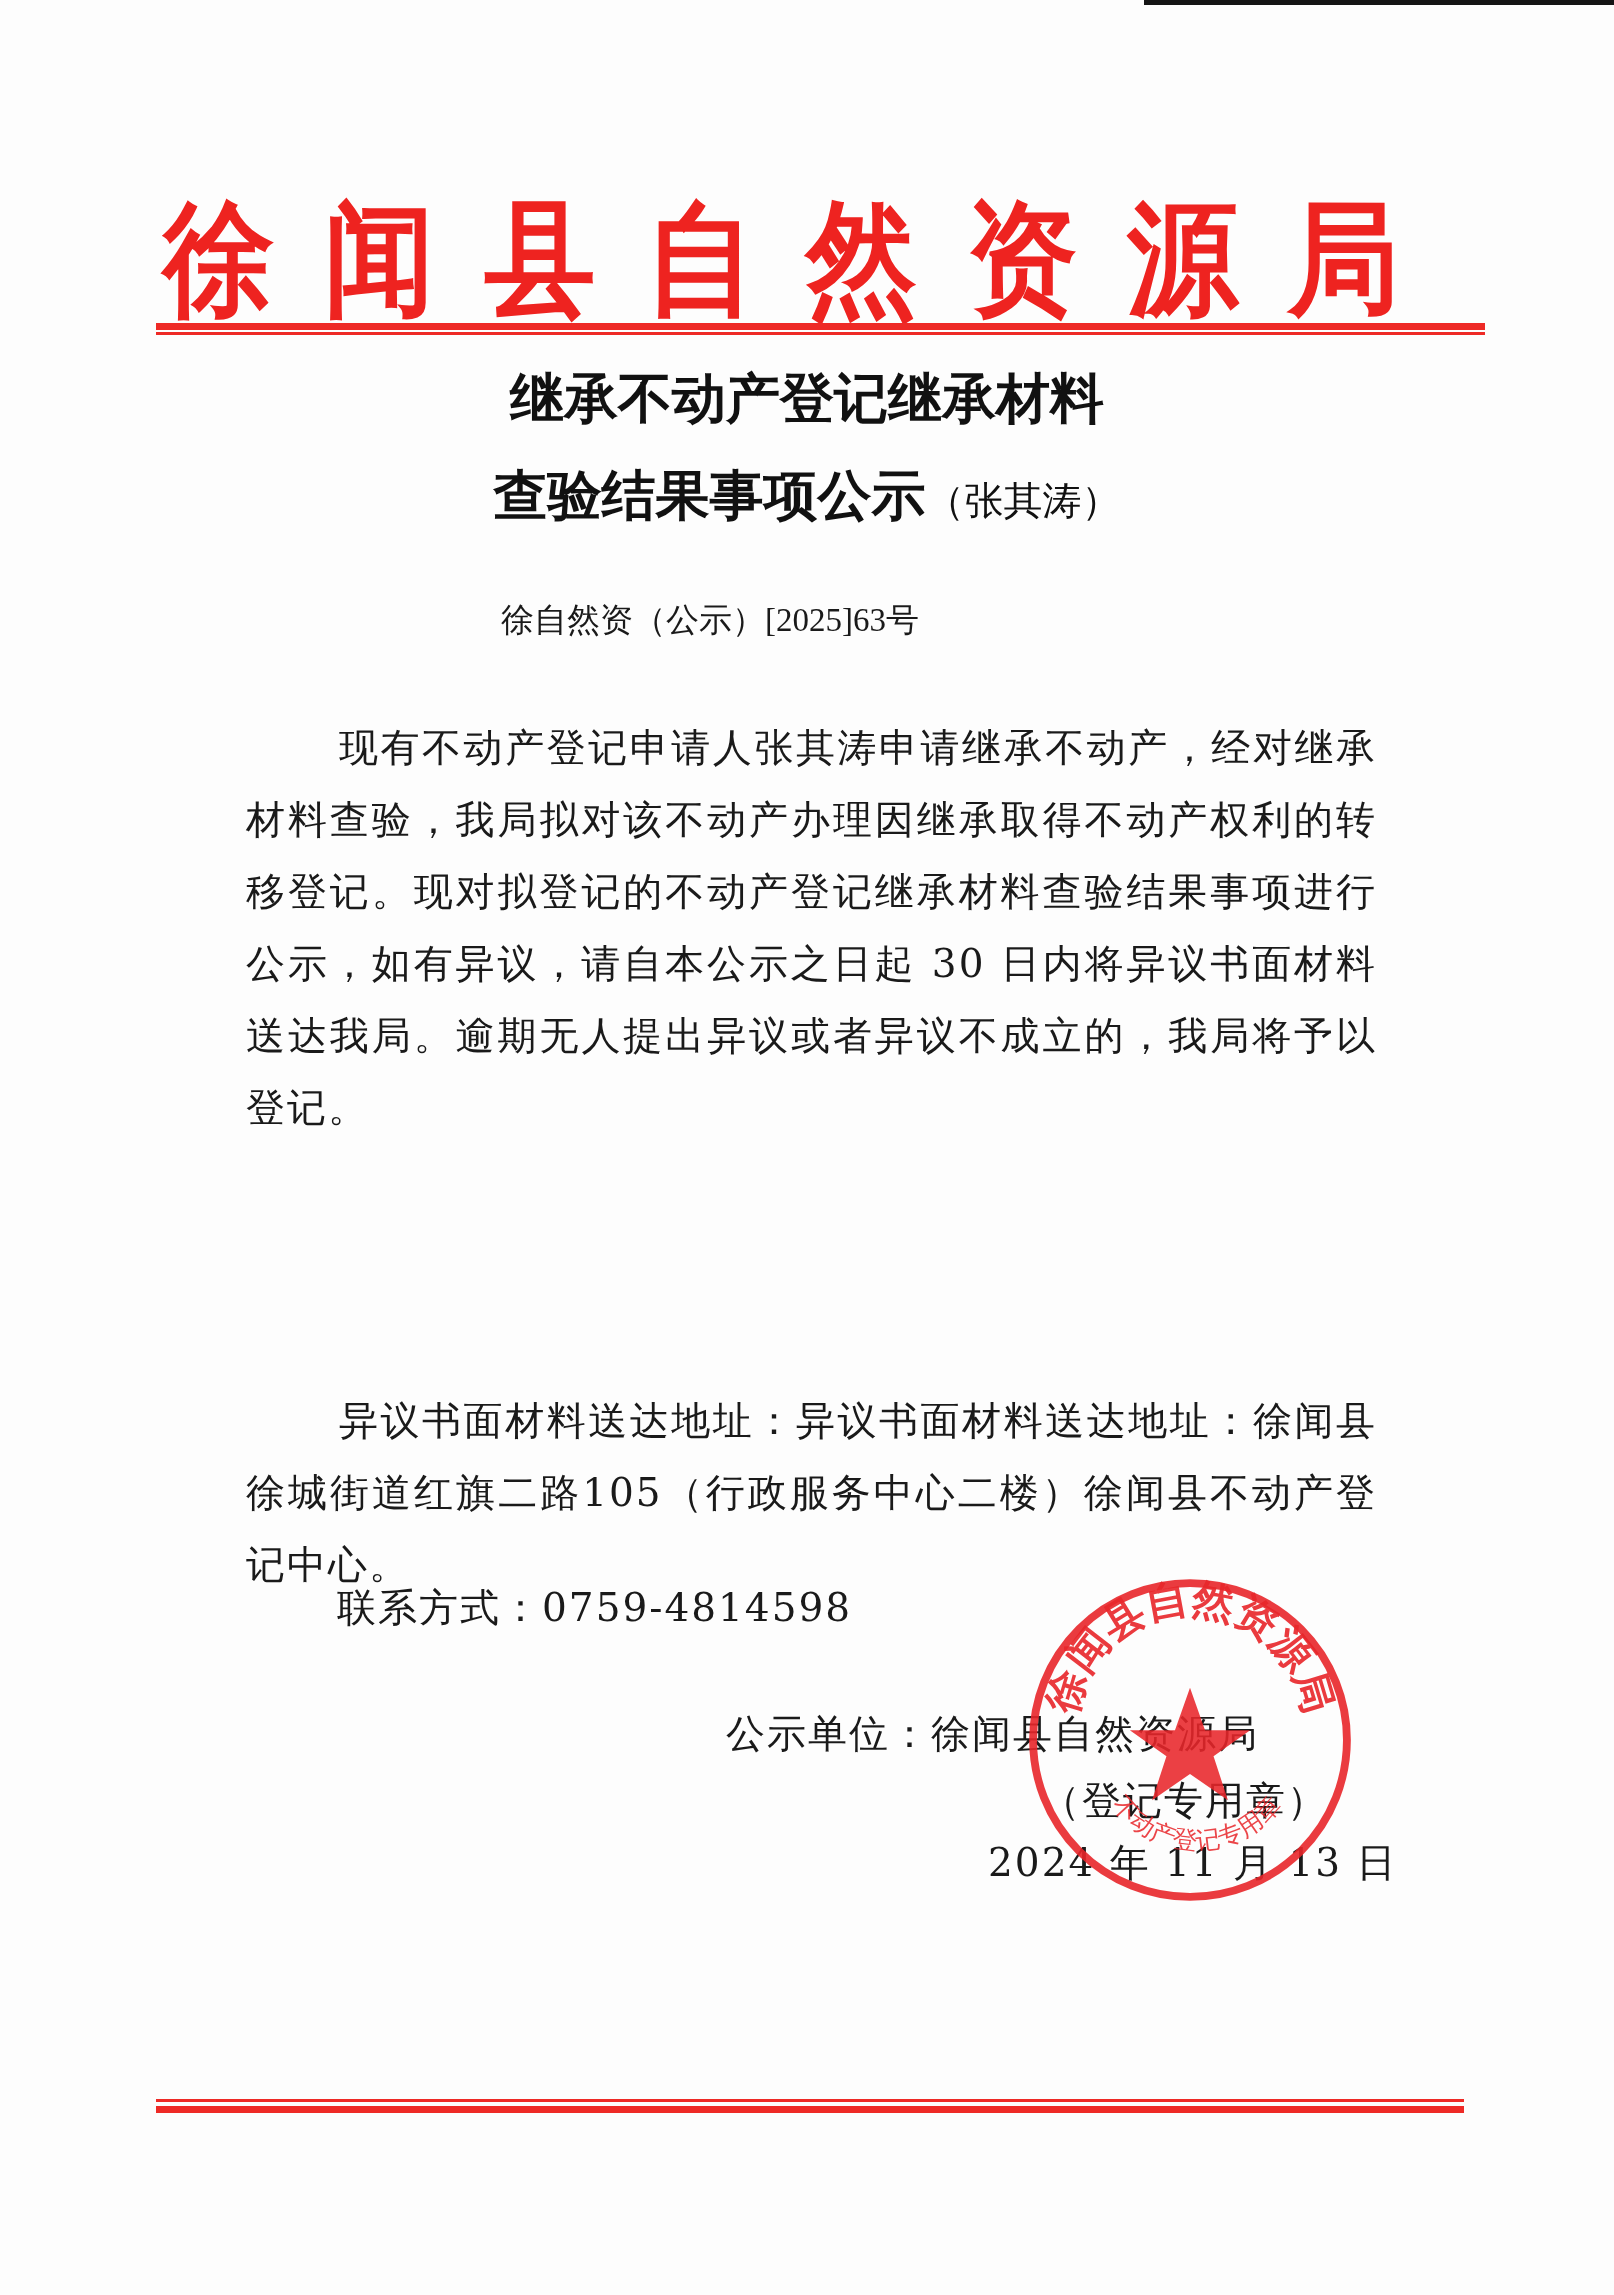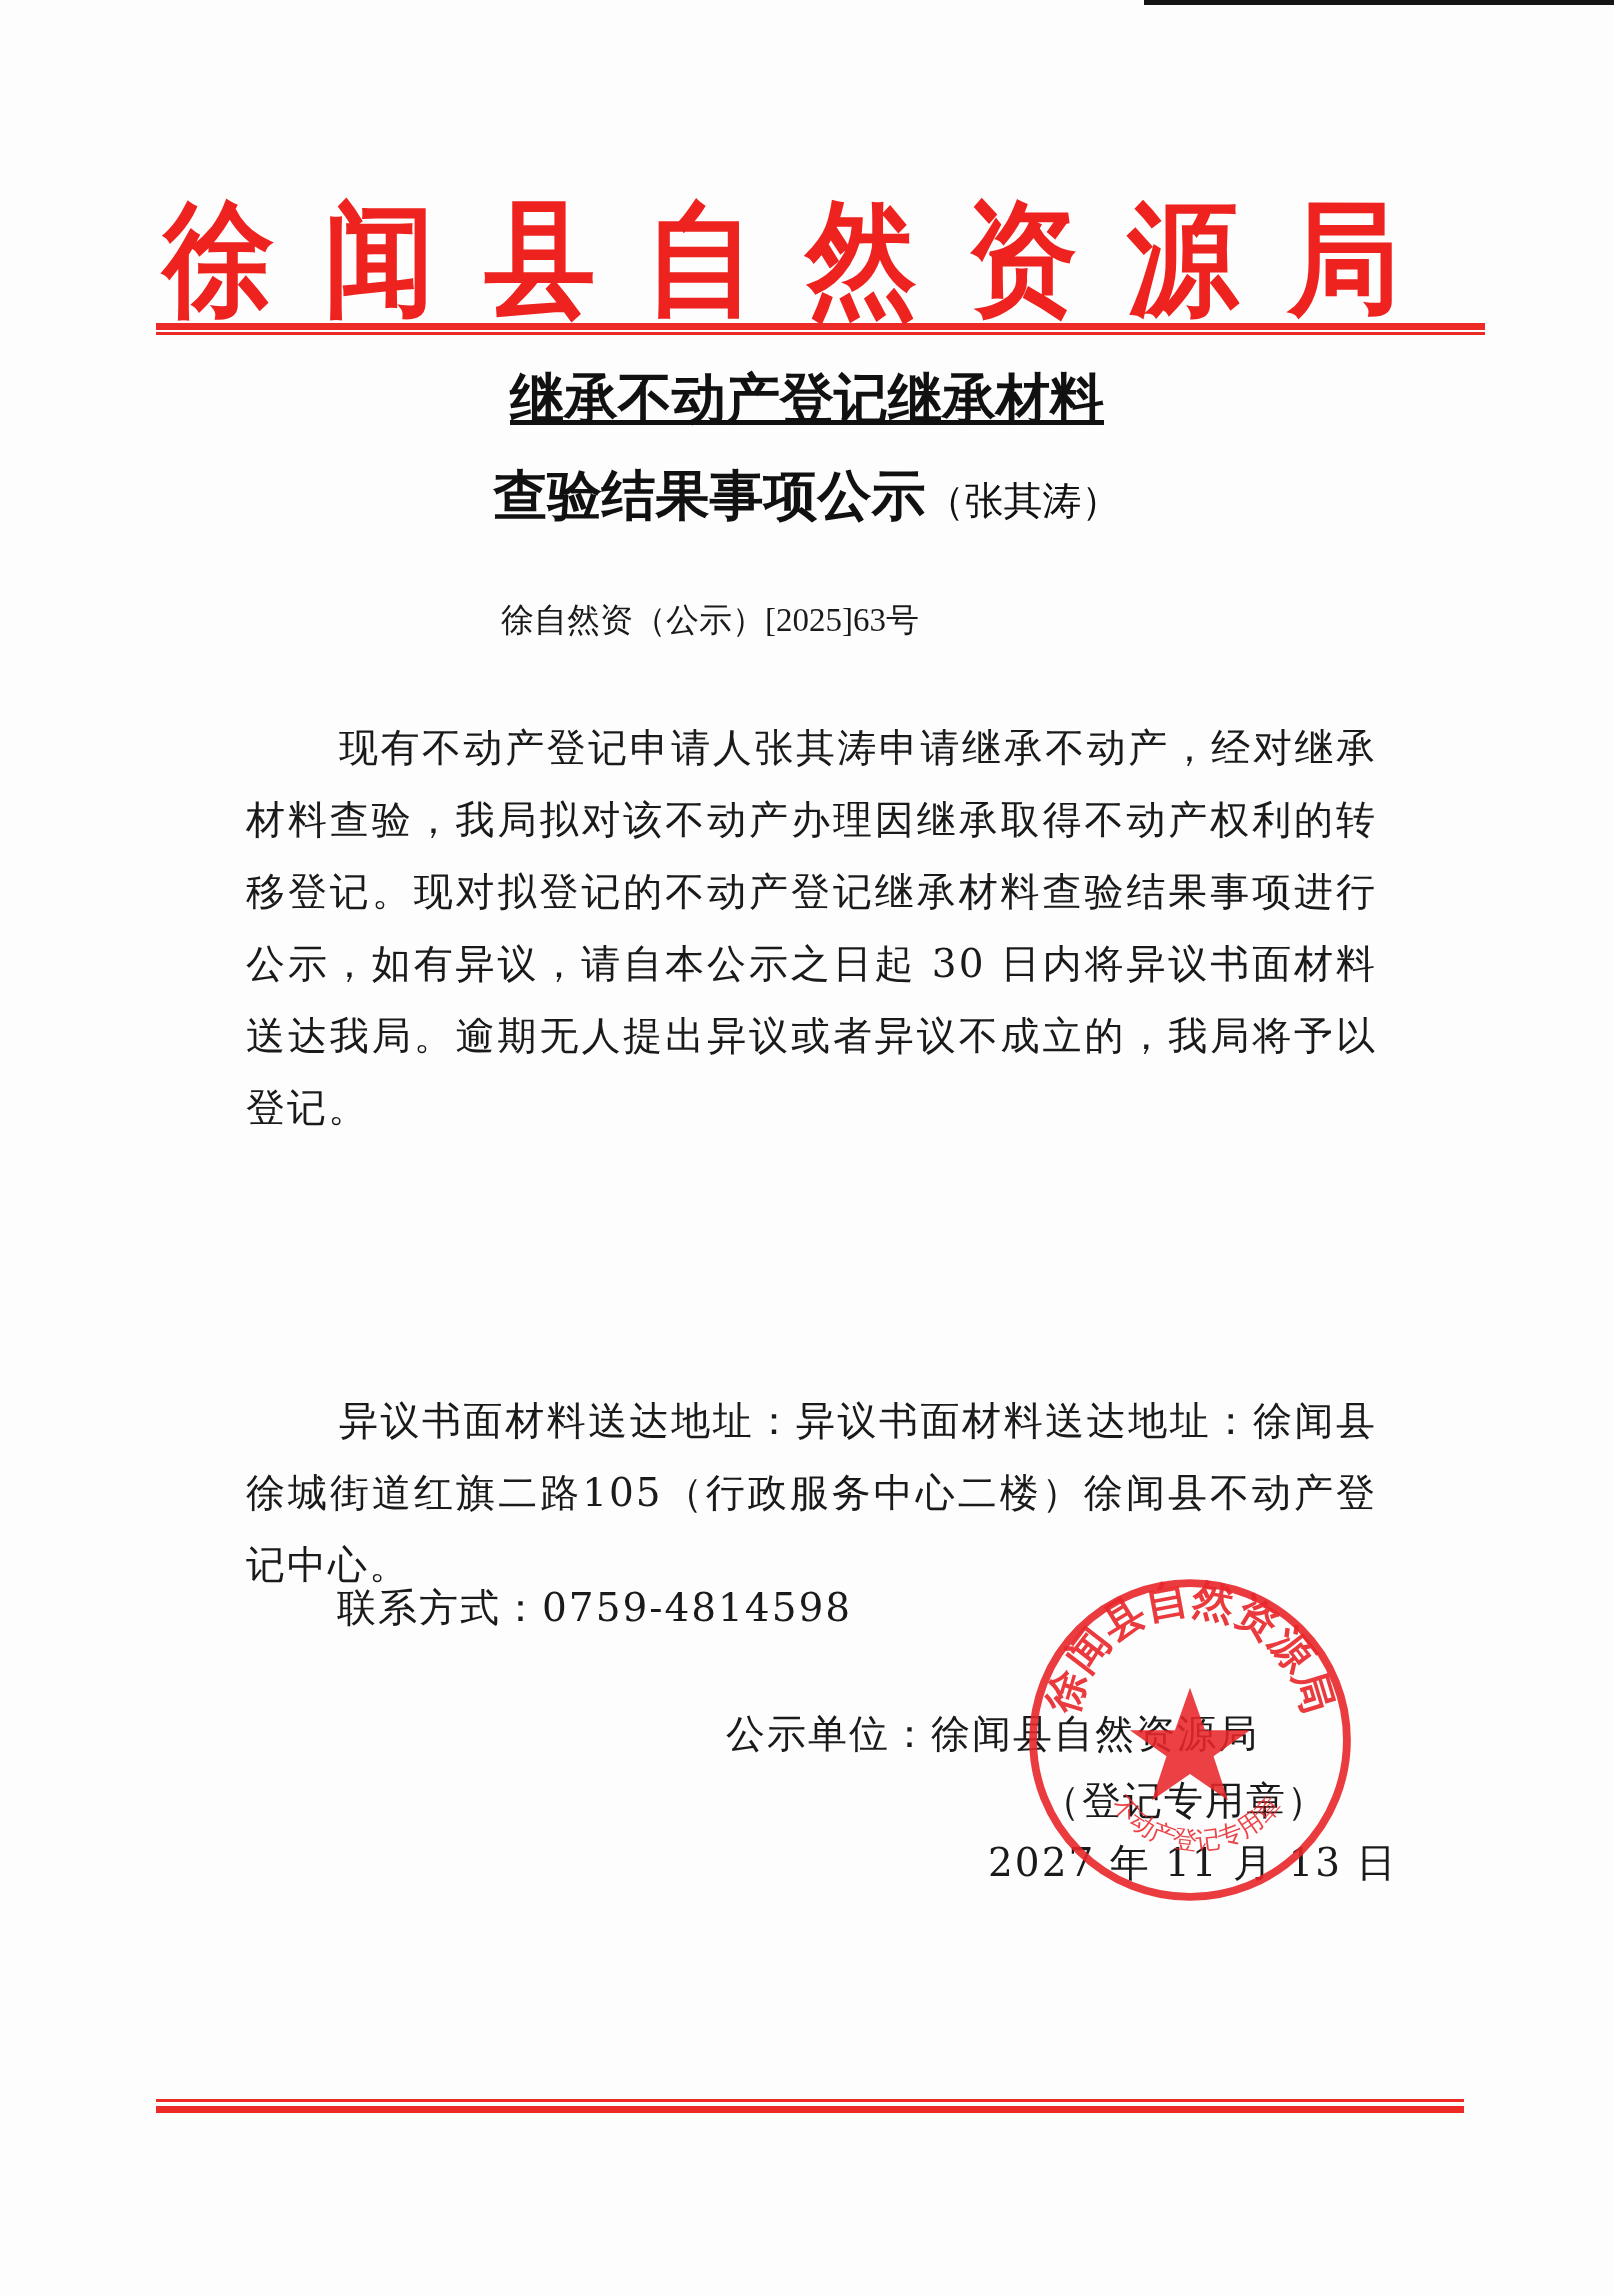--- a/index.html
+++ b/index.html
@@ -51,41 +51,41 @@
   <span>自</span>
   <span>然</span>
   <span>资</span>
   <span>源</span>
   <span>局</span>
 </div>
 
 <div class="redline" style="left:156px;top:323px;width:1329px;height:6.5px;"></div>
 <div class="redline" style="left:156px;top:332px;width:1329px;height:3.3px;"></div>
 
-<div class="title" style="top:363px;text-decoration:underline;">继承不动产登记继承材料</div>
+<div class="title" style="top:363px;">继承不动产登记继承材料</div>
 <div class="title" style="top:460px;">
   <span>查验结果事项公示</span><span class="small">（张其涛）</span>
 </div>
 
 <div class="docno">徐自然资（公示）[2025]63号</div>
 
 <div class="para indent" style="top:712px;">现有不动产登记申请人张其涛申请继承不动产，经对继承材料查验，我局拟对该不动产办理因继承取得不动产权利的转移登记。现对拟登记的不动产登记继承材料查验结果事项进行公示，如有异议，请自本公示之日起 30 日内将异议书面材料送达我局。逾期无人提出异议或者异议不成立的，我局将予以登记。</div>
 
 <table class="info">
   <tbody>
 </tbody>
   </table>
 
 <div class="para indent" style="top:1385px;">异议书面材料送达地址：异议书面材料送达地址：徐闻县徐城街道红旗二路105（行政服务中心二楼）徐闻县不动产登记中心。</div>
 
 <div class="line" style="left:337px;top:1581px;">联系方式：0759-4814598</div>
 
 <div class="line" style="left:726px;top:1707px;">公示单位：徐闻县自然资源局</div>
 <div class="line" style="left:1000px;top:1774px;margin-left:41px;">（登记专用章）</div>
-<div class="line" style="left:988px;top:1836px;">2027 年 11 月 13 日</div>
+<div class="line" style="left:988px;top:1836px;">2024 年 11 月 13 日</div>
 
 <svg class="seal" viewBox="0 0 520 520">
   <defs>
     <path id="arcTop" d="M 95 300 A 175 175 0 1 1 425 300"></path>
     <path id="arcBot" d="M 140 360 A 160 160 0 0 0 400 360"></path>
   </defs>
   <circle cx="260" cy="260" r="240" fill="none" stroke="#e8262a" stroke-width="12" opacity="0.9"></circle>
   <text font-family="DejaVu Sans, sans-serif" font-weight="bold" font-size="64" fill="#e8262a" opacity="0.9">
     <textPath href="#arcTop" startOffset="50%" text-anchor="middle">徐闻县自然资源局</textPath>
   </text>

